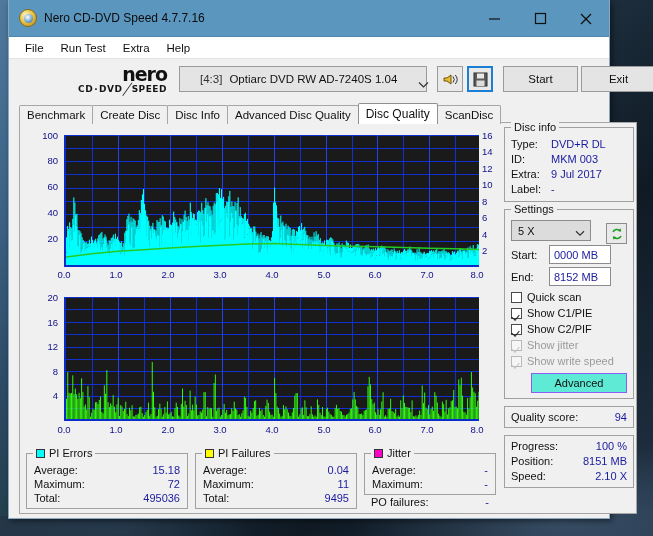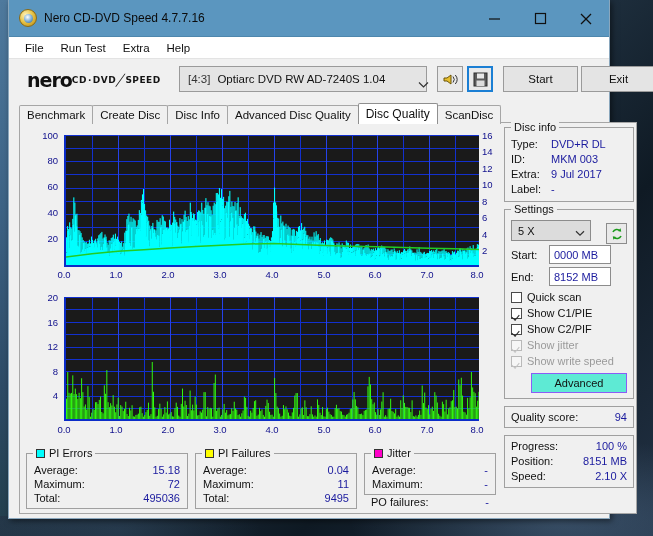--- a/index.html
+++ b/index.html
@@ -63,39 +63,39 @@
     padding-left: 8px; border-bottom: 1px solid #e3e3e3;
   }
   .menu-item { font-size: 11.5px; color: #111; padding: 2px 9px 2px 8px; white-space: nowrap; }
   
   .brandbar {
     height: 42px; background: #f0f0f0; display: flex; align-items: center;
     position: relative;
   }
   .nero-logo {
     margin-left: 18px; width: 140px; line-height: 1;
-    display: flex; flex-direction: row; align-items: center;
+    display: flex; flex-direction: column; align-items: flex-end;
   }
   .nero-word {
     font-family: "DejaVu Sans", sans-serif;
     font-weight: bold; font-size: 19px; letter-spacing: -1px;
     color: #111; line-height: 18px;
   }
   .nero-sub {
     font-family: "DejaVu Sans", sans-serif;
     font-weight: bold; font-size: 9px; letter-spacing: 0.5px;
     color: #151515; line-height: 11px; margin-top: 1px;
     display: flex; align-items: center; gap: 1px;
   }
   .nero-bolt { font-size: 11px; transform: skewX(-12deg); display:inline-block; }
   .drive-select {
     position: absolute; left: 170px; top: 7px; width: 248px; height: 26px;
     background: #e4e4e4; border: 1px solid #9a9a9a;
     display: flex; align-items: center; font-size: 11.5px; color: #111;
-    padding-left: 8px;
+    padding-left: 20px;
   }
   .drive-ratio { color: #333; margin-right: 7px; }
   .drive-chevron {
     position: absolute; right: 8px; top: 50%; transform: translateY(-50%);
     width: 0; height: 0;
   }
   .tool-btn {
     position: absolute; top: 7px; width: 26px; height: 26px;
     background: #e9e9e9; border: 1px solid #9a9a9a;
     display: flex; align-items: center; justify-content: center;

